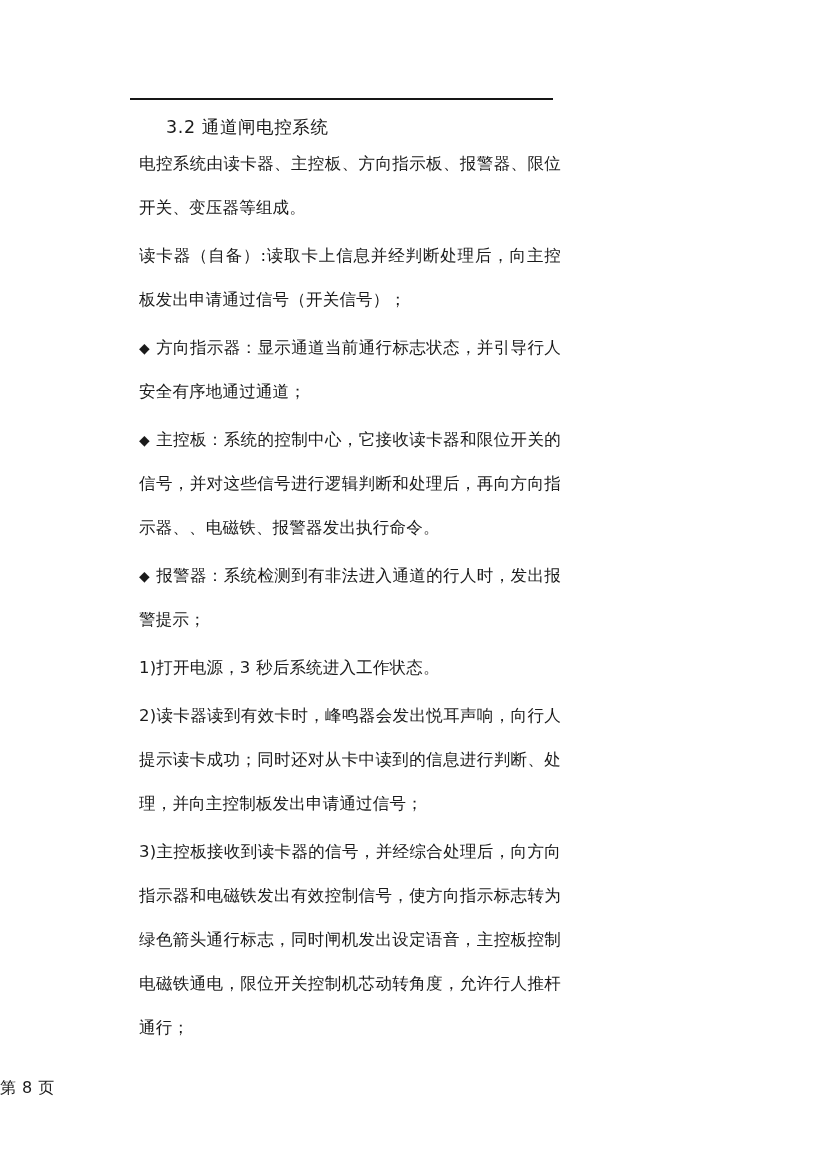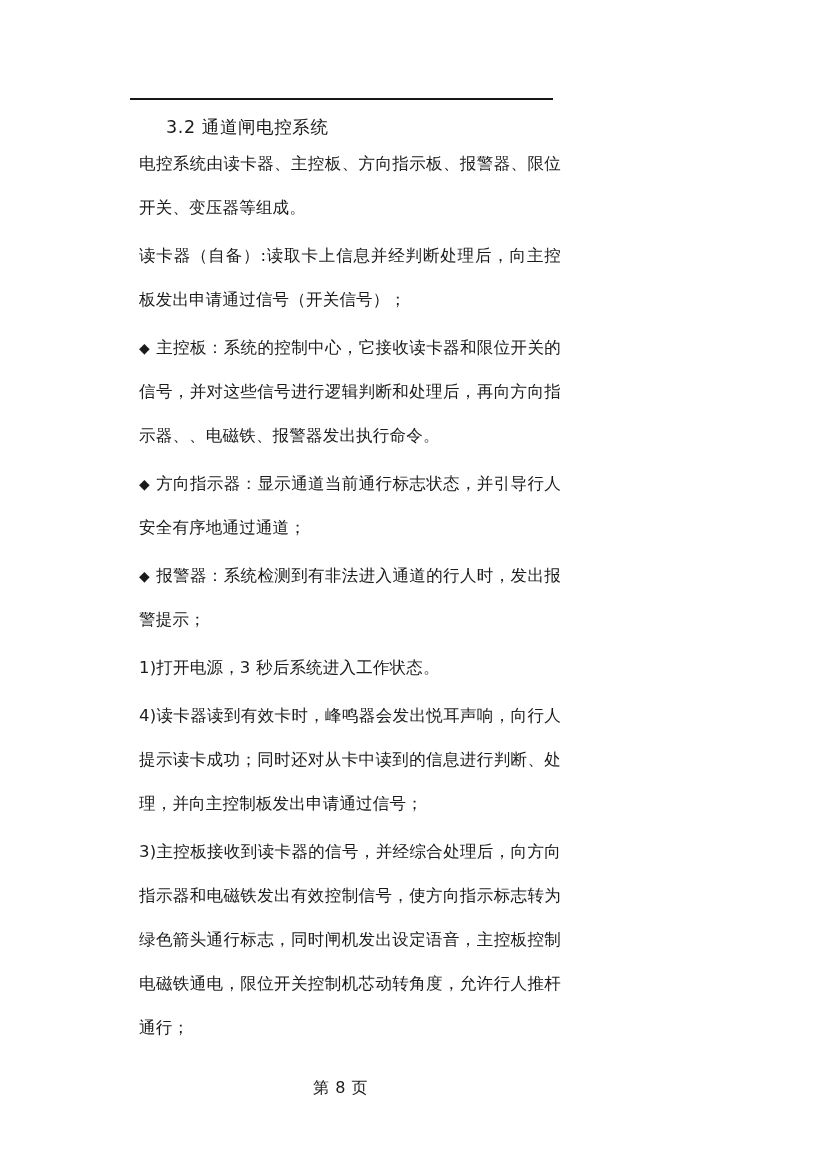--- a/index.html
+++ b/index.html
@@ -71,52 +71,52 @@
   }
   .bullet-mark {
     font-size: 14px;
     margin-right: 6px;
   }
   .footer {
     position: absolute;
     left: 0;
     right: 0;
     top: 1078px;
-    text-align: center;
+    text-align: left;
     font-family: "DejaVu Sans", "Liberation Sans", sans-serif;
     font-size: 16px;
     letter-spacing: 0.5px;
   }
 </style>
 </head>
 <body>
 
 <div class="page">
 
   <div class="header-rule"></div>
 
   <div class="content">
 
     <h2 class="section-heading heading-32">3.2 通道闸电控系统</h2>
 
     <p class="para">电控系统由读卡器、主控板、方向指示板、报警器、限位开关、变压器等组成。</p>
 
     <p class="para">读卡器（自备）:读取卡上信息并经判断处理后，向主控板发出申请通过信号（开关信号）；</p>
 
+    <p class="para bullet"><span class="bullet-mark">◆</span><span>方向指示器：显示通道当前通行标志状态，并引导行人安全有序地通过通道；</span></p>
+
     <p class="para bullet"><span class="bullet-mark">◆</span><span>主控板：系统的控制中心，它接收读卡器和限位开关的信号，并对这些信号进行逻辑判断和处理后，再向方向指示器、、电磁铁、报警器发出执行命令。</span></p>
-
-    <p class="para bullet"><span class="bullet-mark">◆</span><span>方向指示器：显示通道当前通行标志状态，并引导行人安全有序地通过通道；</span></p>
 
     <p class="para bullet"><span class="bullet-mark">◆</span><span>报警器：系统检测到有非法进入通道的行人时，发出报警提示；</span></p>
 
 
 
     <p class="para">1)打开电源，3 秒后系统进入工作状态。</p>
 
-    <p class="para">4)读卡器读到有效卡时，峰鸣器会发出悦耳声响，向行人提示读卡成功；同时还对从卡中读到的信息进行判断、处理，并向主控制板发出申请通过信号；</p>
+    <p class="para">2)读卡器读到有效卡时，峰鸣器会发出悦耳声响，向行人提示读卡成功；同时还对从卡中读到的信息进行判断、处理，并向主控制板发出申请通过信号；</p>
 
     <p class="para">3)主控板接收到读卡器的信号，并经综合处理后，向方向指示器和电磁铁发出有效控制信号，使方向指示标志转为绿色箭头通行标志，同时闸机发出设定语音，主控板控制电磁铁通电，限位开关控制机芯动转角度，允许行人推杆通行；</p>
 
   </div>
 
   <div class="footer">第 8 页</div>
 
 </div>
 
 </body></html>

